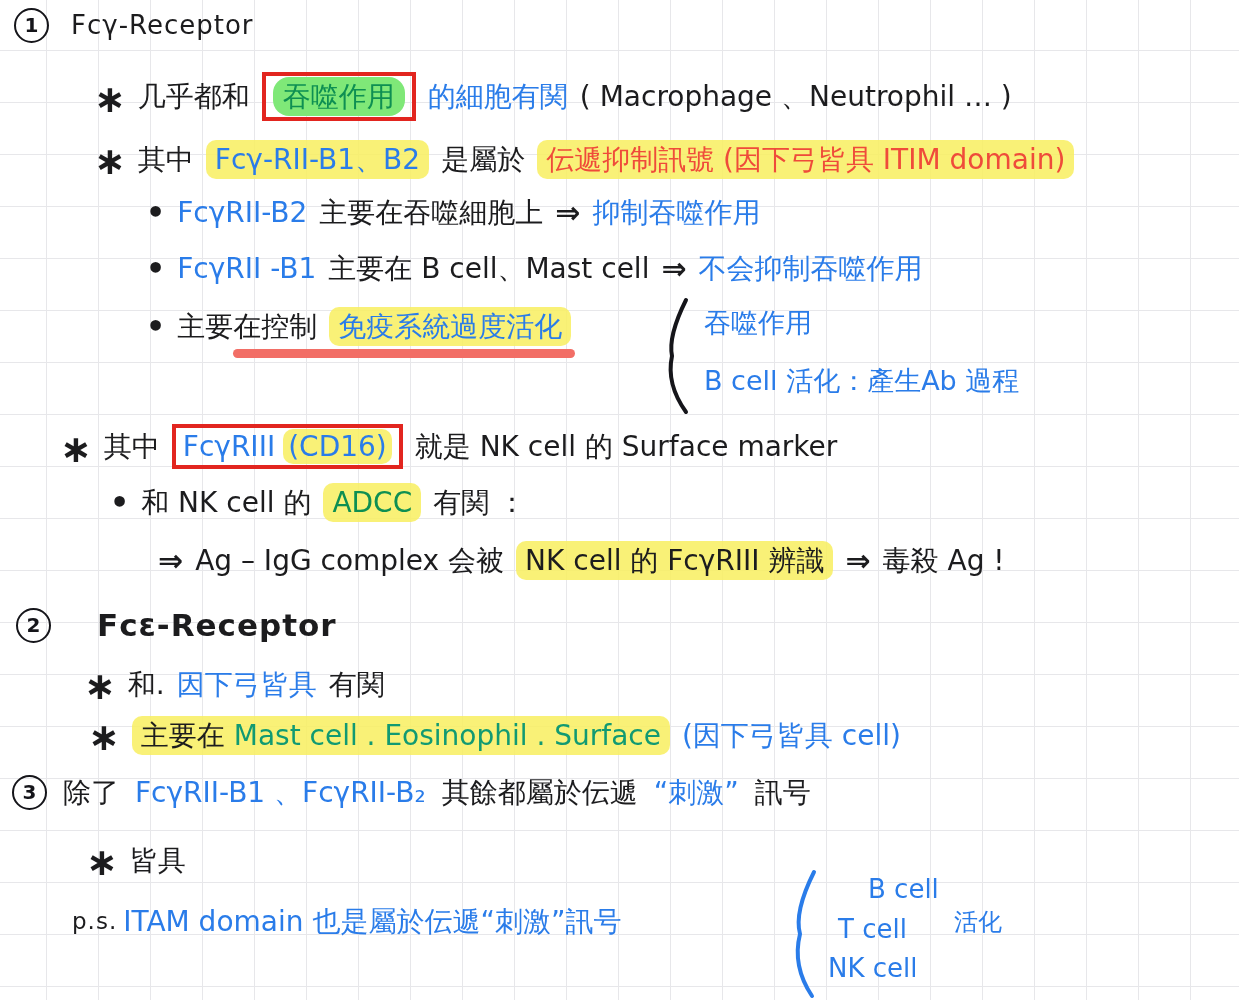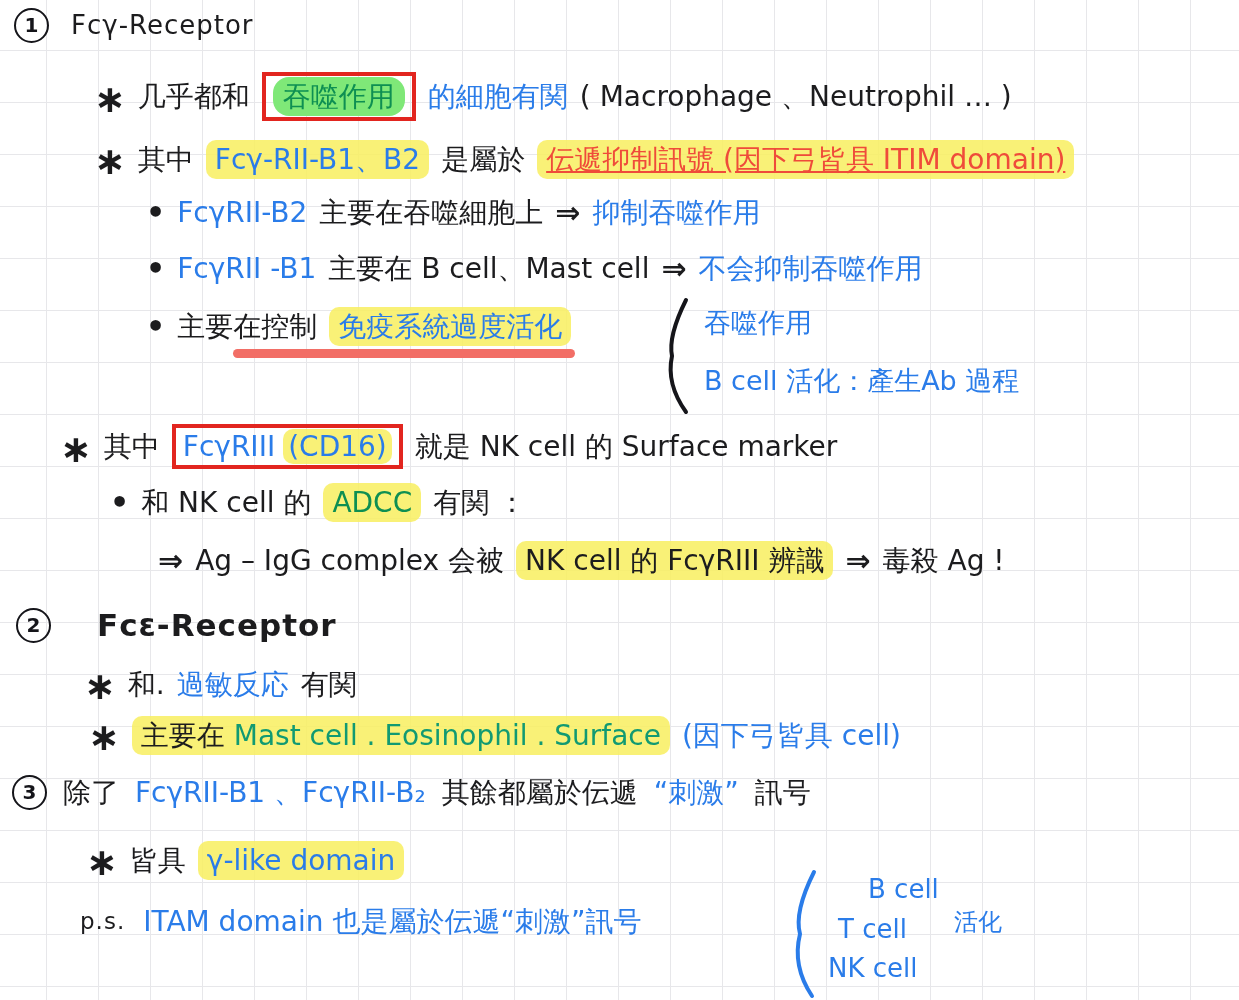--- a/index.html
+++ b/index.html
@@ -8,21 +8,21 @@
   #paper{position:relative;width:1239px;height:1000px;
     background-color:#ffffff;
     background-image:linear-gradient(#e7e7ea 1px,transparent 1px),
                      linear-gradient(90deg,#e7e7ea 1px,transparent 1px);
     background-size:52px 52px;background-position:-6px -2px;}
   .line{position:absolute;display:flex;align-items:center;gap:12px;
         font-size:28px;white-space:nowrap;line-height:1.25;}
   .big{font-size:26px;letter-spacing:1px;}
   .blk{color:#1c1c1e;}
   .blu{color:#2a7ce9;}
-  .red{color:#ef4b3a;text-decoration:underline;}
+  .red{color:#ef4b3a;}
   .grn{color:#0e8f52;}
   .teal{color:#119a72;}
   .circ{display:inline-flex;align-items:center;justify-content:center;
         width:31px;height:31px;border:2.5px solid #15151a;border-radius:50%;
         font-size:20px;font-weight:bold;flex:0 0 auto;color:#15151a;}
   .star{font-size:38px;font-weight:bold;line-height:1;margin-top:4px;}
   .bullet{font-size:30px;font-weight:bold;}
   .arrow{font-size:30px;font-weight:bold;}
   .hly{background:rgba(248,238,95,.85);border-radius:10px;padding:2px 9px;text-align:center;}
   .ghl{background:#7fe878;border-radius:16px;padding:2px 10px;}
@@ -116,21 +116,21 @@
   </div>
 
   <div class="line" style="left:16px;top:606px;gap:46px;">
     <span class="circ">2</span>
     <span class="blk big" style="font-size:31px;font-weight:bold;">Fcε-Receptor</span>
   </div>
 
   <div class="line" style="left:84px;top:663px;">
     <span class="star blk">∗</span>
     <span class="blk">和.</span>
-    <span class="blu">過敏反応</span>
+    <span class="blu">因下弓皆具</span>
     <span class="blk">有関</span>
   </div>
 
   <div class="line" style="left:88px;top:714px;">
     <span class="star blk">∗</span>
     <span class="hly">
       <span class="blk">主要在</span>
       <span class="teal">Mast cell . Eosinophil . Surface</span>
     </span>
     <span class="blu">(因下弓皆具 cell)</span>
@@ -141,24 +141,23 @@
     <span class="blk" style="">除了</span>
     <span class="blu">FcγRII-B1 、FcγRII-B₂</span>
     <span class="blk">其餘都屬於伝遞</span>
     <span class="blu">“刺激”</span>
     <span class="blk">訊号</span>
   </div>
 
   <div class="line" style="left:86px;top:839px;">
     <span class="star blk">∗</span>
     <span class="blk">皆具</span>
-    <span class="hly blu">γ-like domain</span>
   </div>
 
-  <div class="line" style="left:80px;top:904px;gap:18px;">
+  <div class="line" style="left:72px;top:904px;gap:6px;">
     <span class="blk ps">p.s.</span>
     <span class="blu">ITAM domain 也是屬於伝遞“刺激”訊号</span>
   </div>
   <svg class="brace" style="left:788px;top:870px;" width="30" height="128" viewBox="0 0 30 128">
     <path d="M26 2 Q6 42 12 64 Q4 96 24 126" fill="none" stroke="#2a7ce9" stroke-width="4" stroke-linecap="round"></path>
   </svg>
   <div class="abs blu fs26" style="left:828px;top:874px;margin-left:40px;">B cell</div>
   <div class="abs blu fs26" style="left:838px;top:914px;">T cell</div>
   <div class="abs blu fs26" style="left:828px;top:953px;">NK cell</div>
   <div class="abs blu" style="left:954px;top:906px;font-size:24px;">活化</div>

